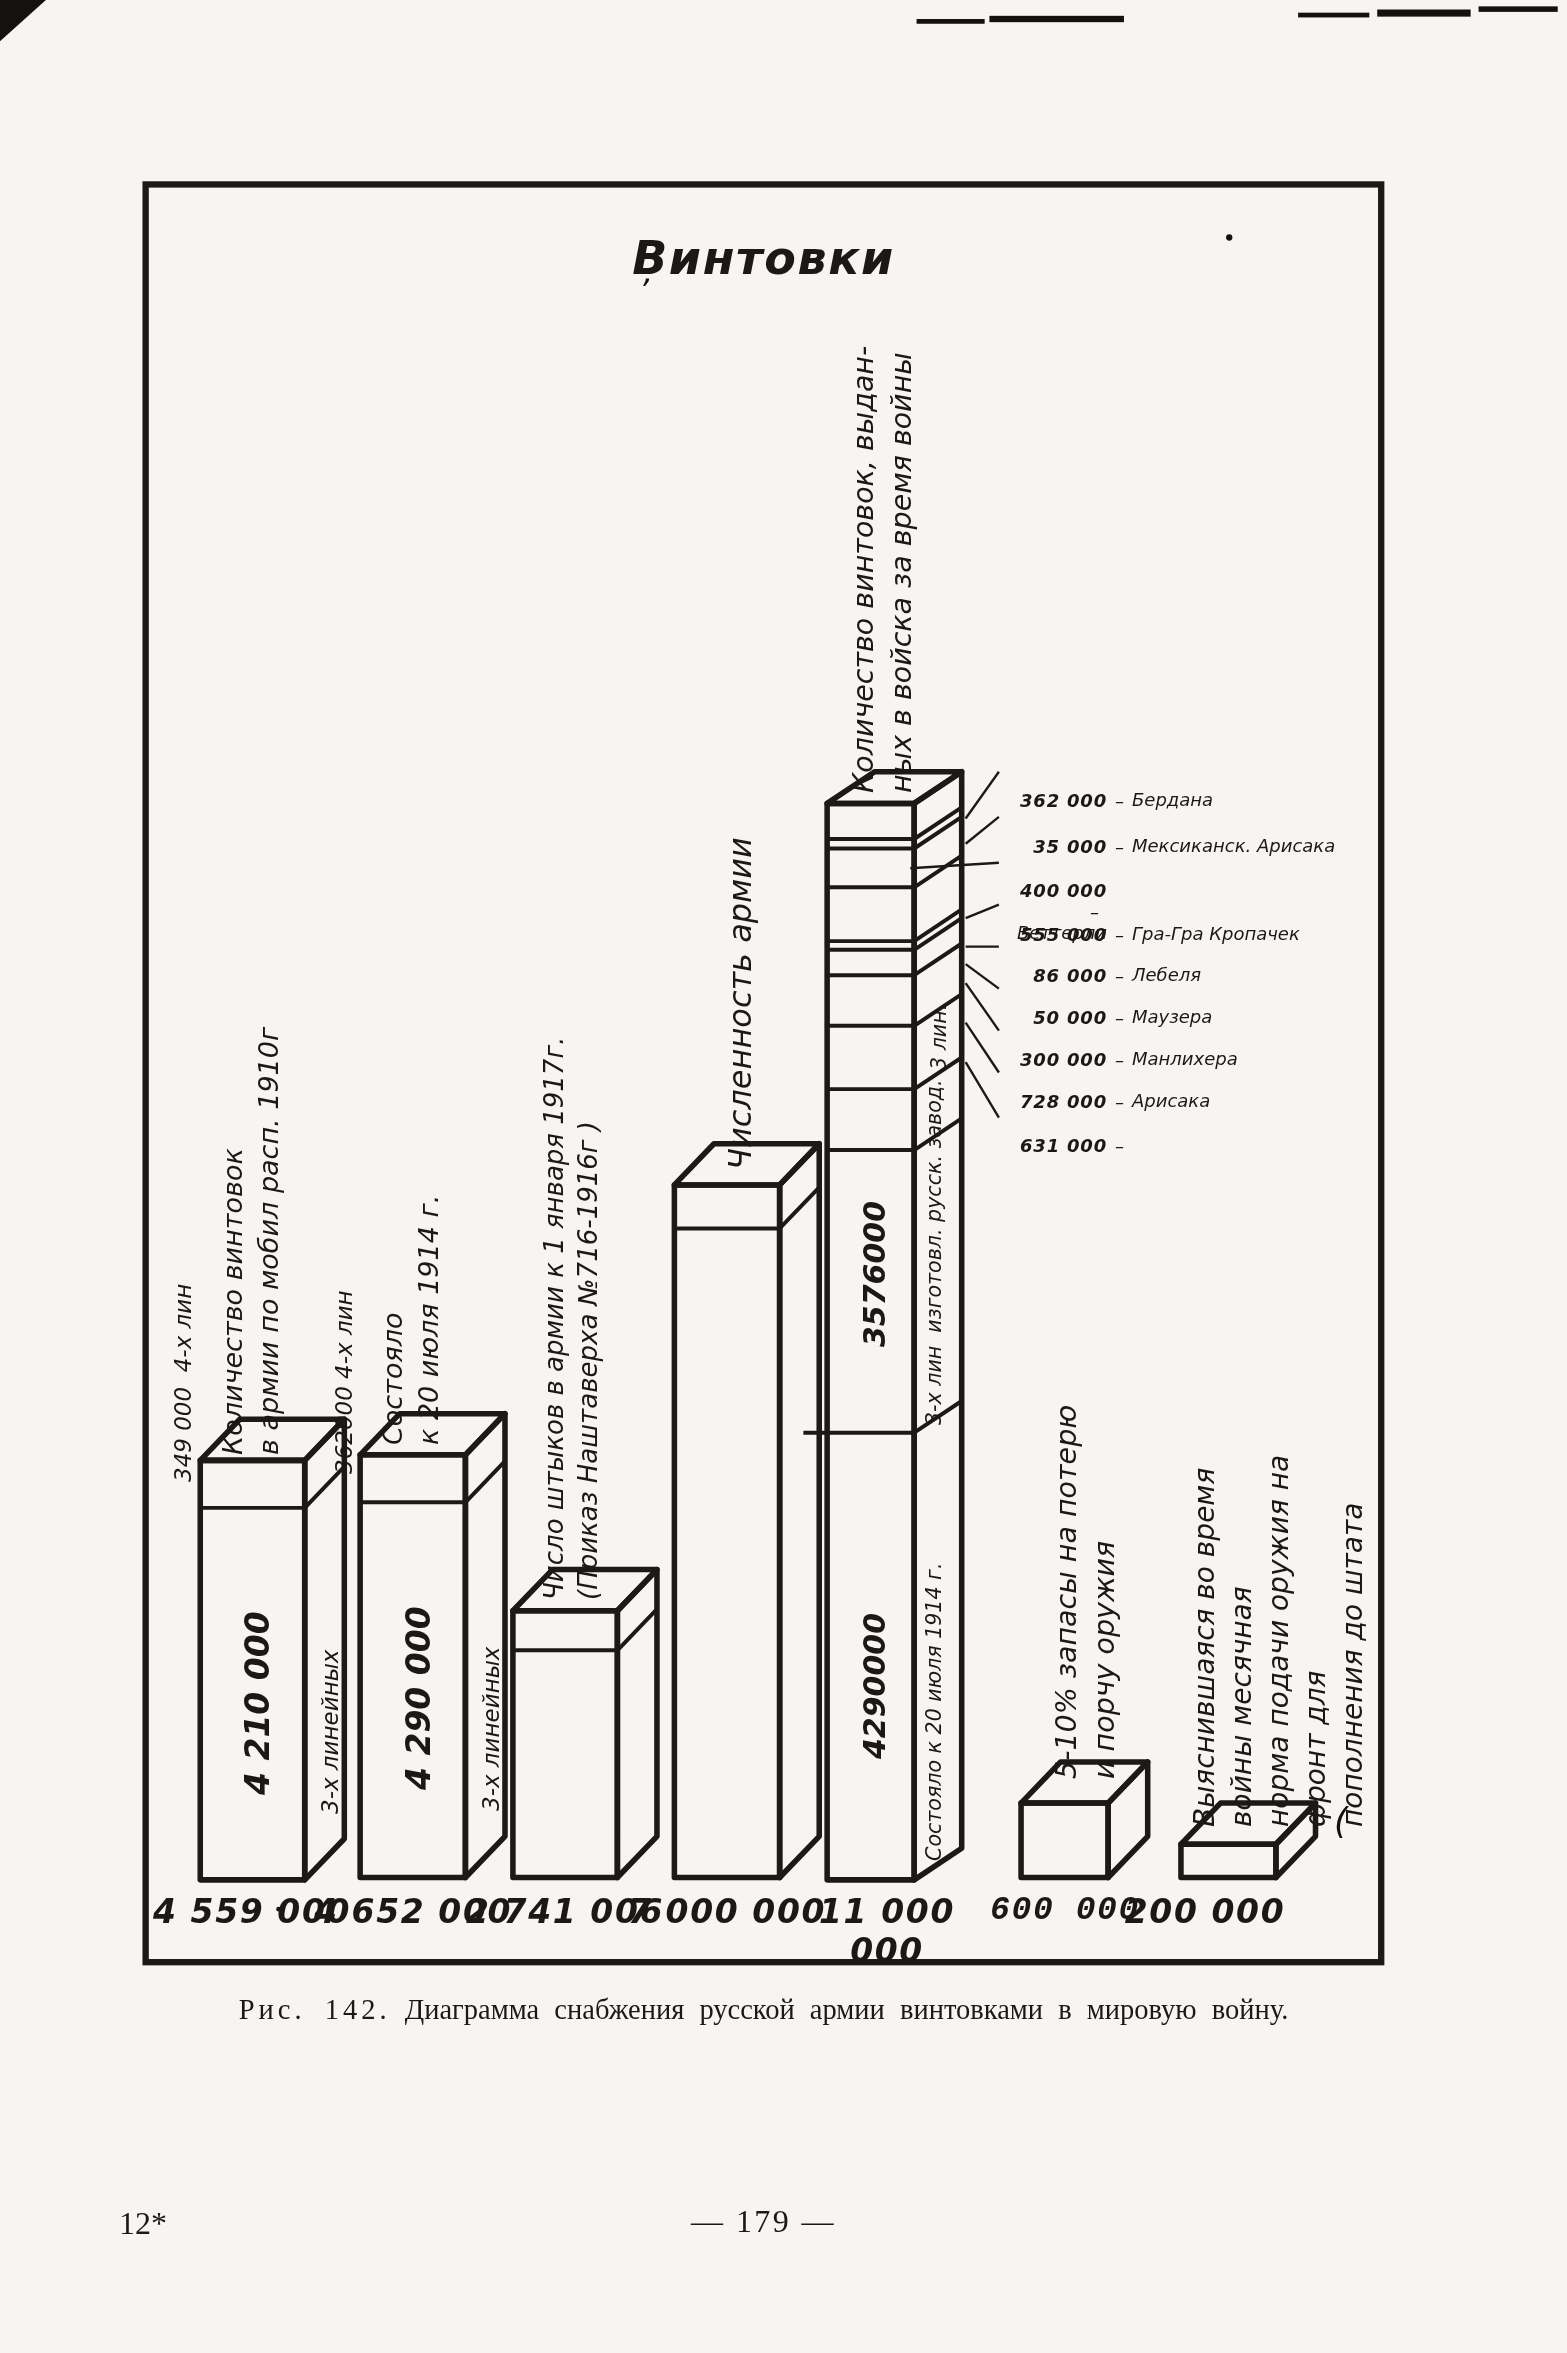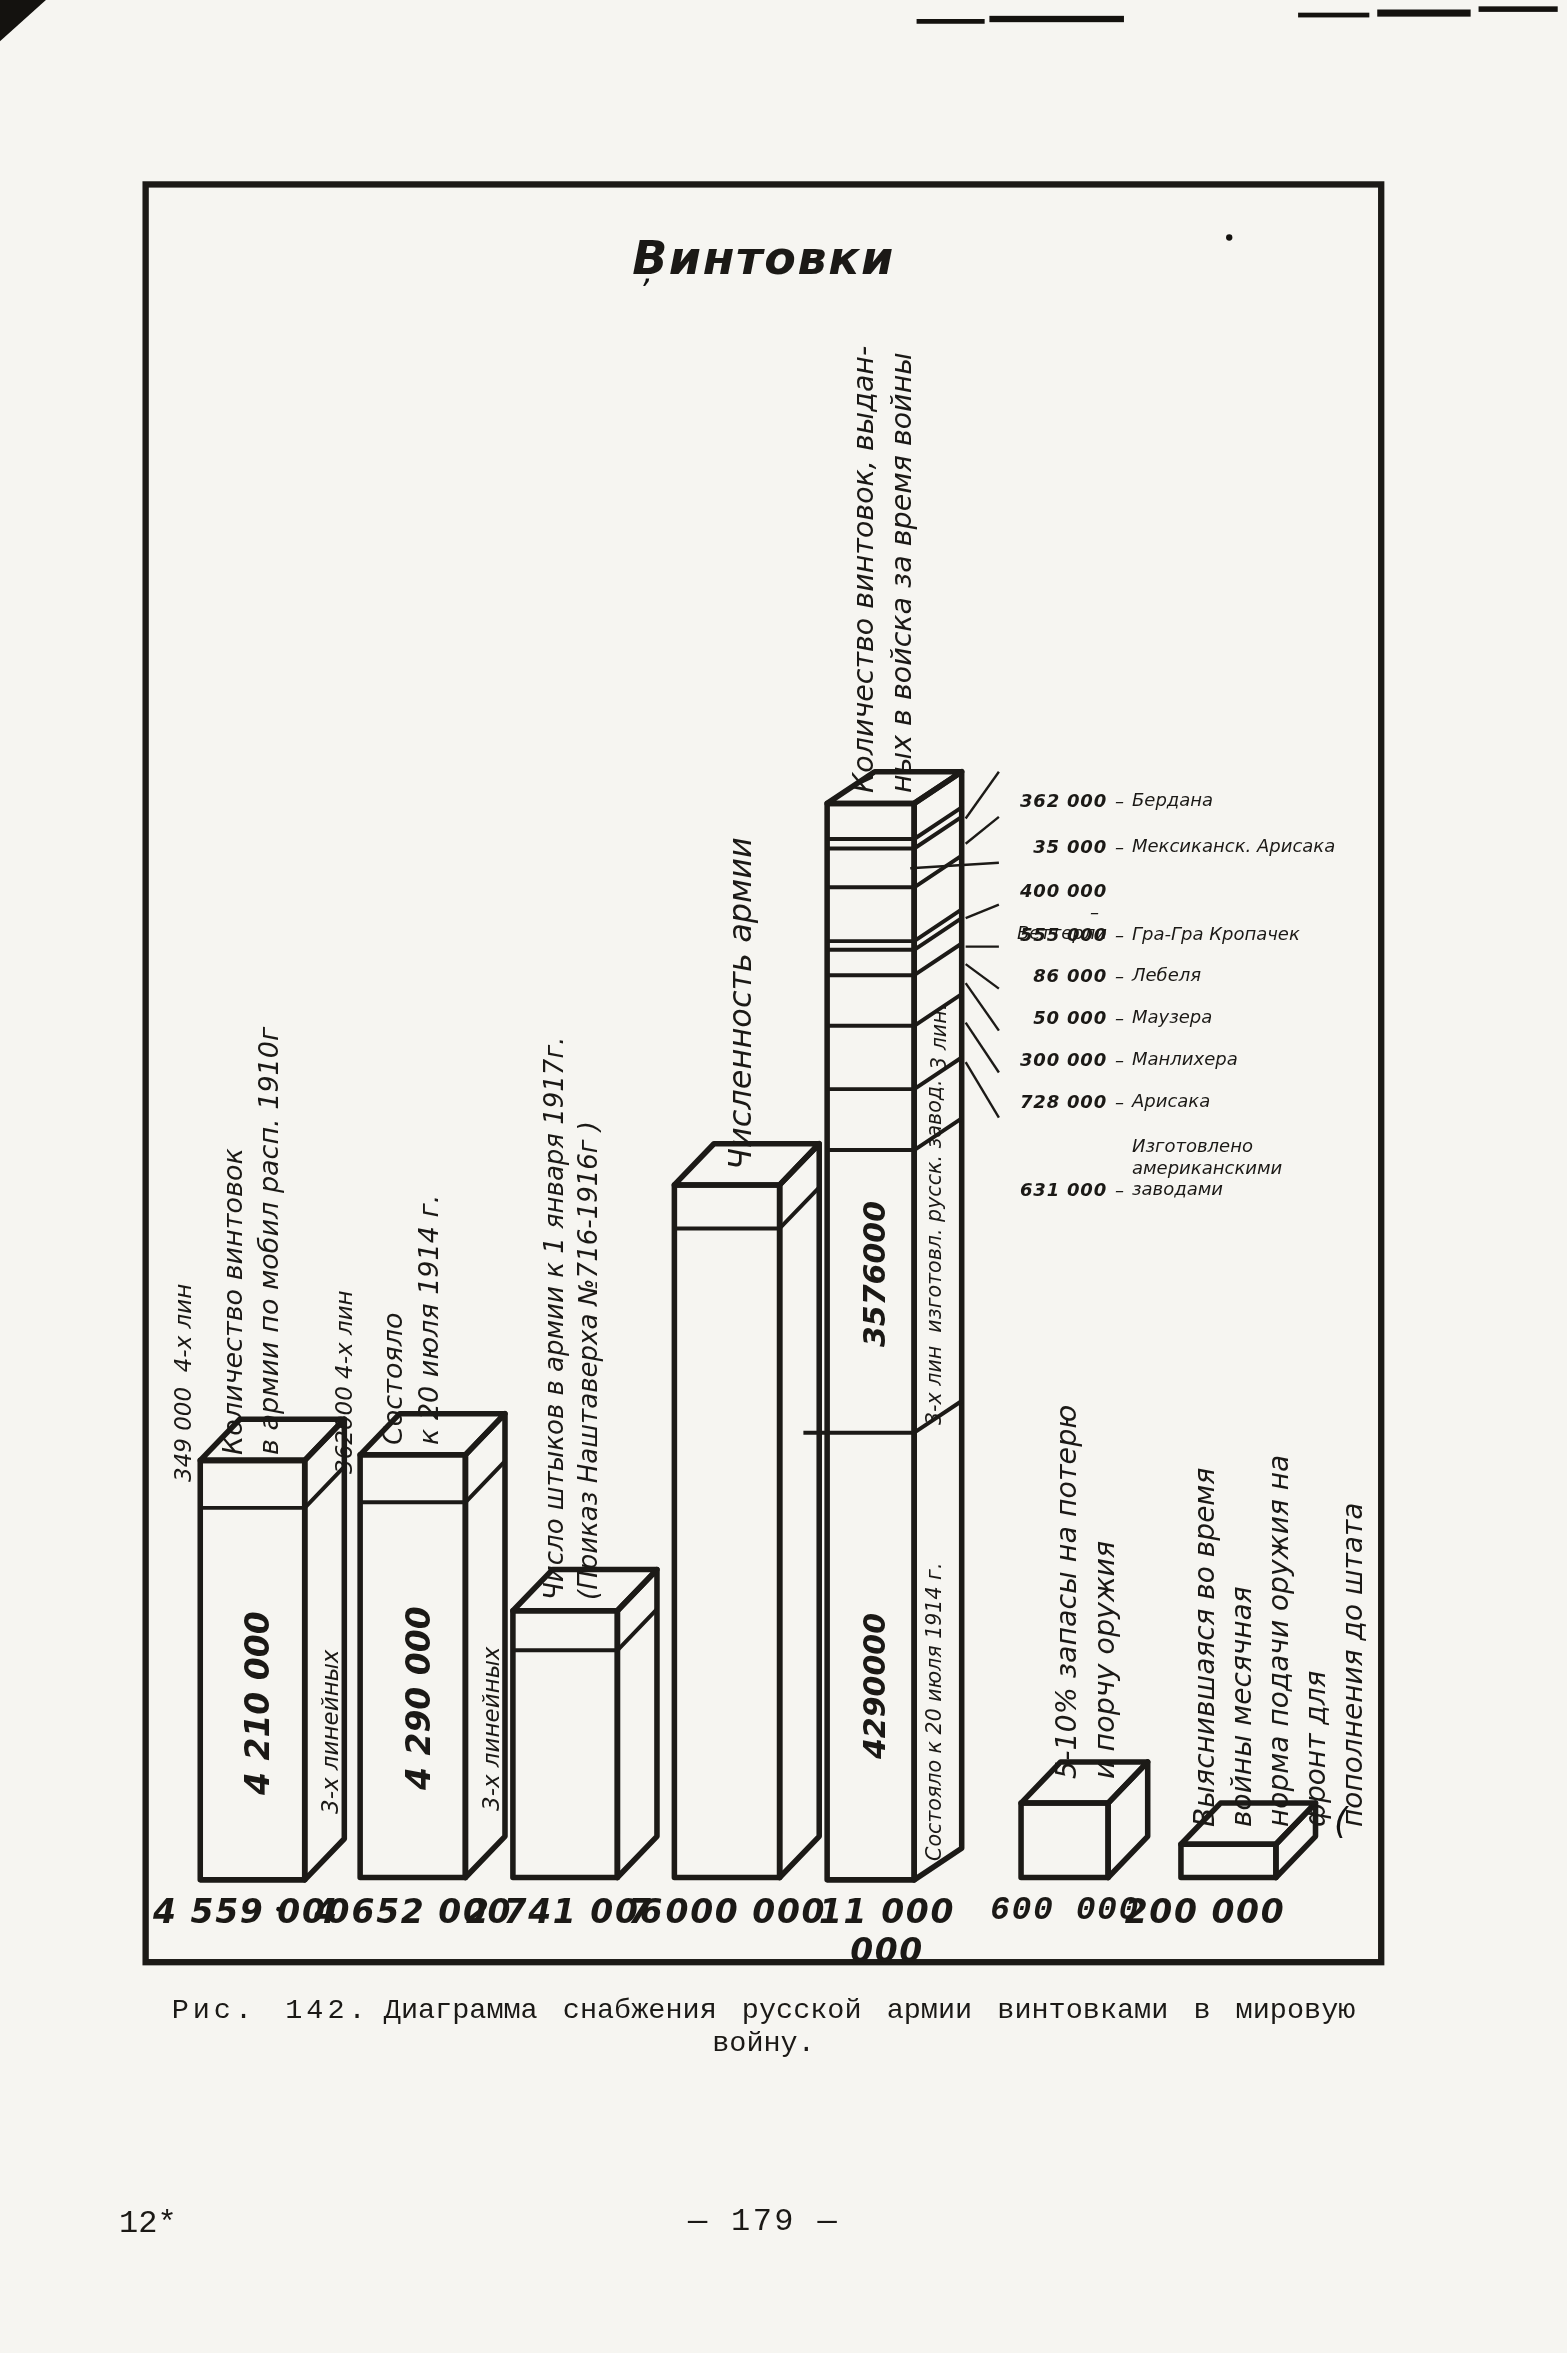--- a/index.html
+++ b/index.html
@@ -12,21 +12,21 @@
   .txt{position:absolute;font-style:italic;color:#1b1916;}
   .pre{white-space:pre-line;}
   .rot{transform-origin:0 0;transform:rotate(-90deg);white-space:pre;line-height:1.32;}
   .rot.pre{white-space:pre-line;}
   .num{font-weight:bold;}
   .bottom-val{width:222px;text-align:center;font-size:33px;font-weight:bold;letter-spacing:1.6px;}
   .legend-row{position:absolute;left:988px;display:flex;align-items:flex-end;font-style:italic;font-size:18px;margin-top:40px;}
   .legend-val{width:119px;text-align:right;font-weight:bold;letter-spacing:0.8px;flex:0 0 auto;}
   .legend-dash{padding:0 8px;flex:0 0 auto;}
   .legend-name{white-space:pre-line;line-height:1.2;}
-  .serif{font-family:Liberation Mono, monospace;font-style:normal;}
+  .serif{font-family:Liberation Serif, serif;font-style:normal;}
   .caption{left:146px;width:1235px;top:1994px;text-align:center;font-size:28.5px;word-spacing:8px;}
   .caption .prefix{letter-spacing:4px;margin-right:14.2px;}
   .title{left:146px;width:1235px;top:231px;text-align:center;font-size:46px;font-weight:bold;letter-spacing:1.6px;}
   .artifact{color:#111;}
 </style>
 </head>
 <body>
 
 <svg class="layer" width="1568" height="2354" viewBox="0 0 1981 2974">
 
@@ -186,23 +186,20 @@
   <span class="legend-name">Манлихера</span>
 </div>
 <div class="legend-row" style="top:1050px;">
   <span class="legend-val">728 000</span>
   <span class="legend-dash">–</span>
   <span class="legend-name">Арисака</span>
 </div>
 <div class="legend-row" style="top:1095px;">
   <span class="legend-val">631 000</span>
   <span class="legend-dash">–</span>
-  <span class="legend-name">Изготовлено
-американскими
-заводами</span>
 </div>
 
 <div class="txt rot pre" style="left:1048px;top:1779px;font-size:28.5px;">5-10% запасы на потерю
 и порчу оружия</div>
 <div class="txt bottom-val" style="left:954px;top:1892px;font-family:Liberation Mono, monospace;">600 000</div>
 
 <div class="txt rot pre" style="left:1187px;top:1827px;font-size:28px;">Выяснившаяся во время войны месячная
 норма подачи оружия на фронт для
 пополнения до штата</div>
 <div class="txt bottom-val" style="left:1094px;top:1892px;">200 000</div>

